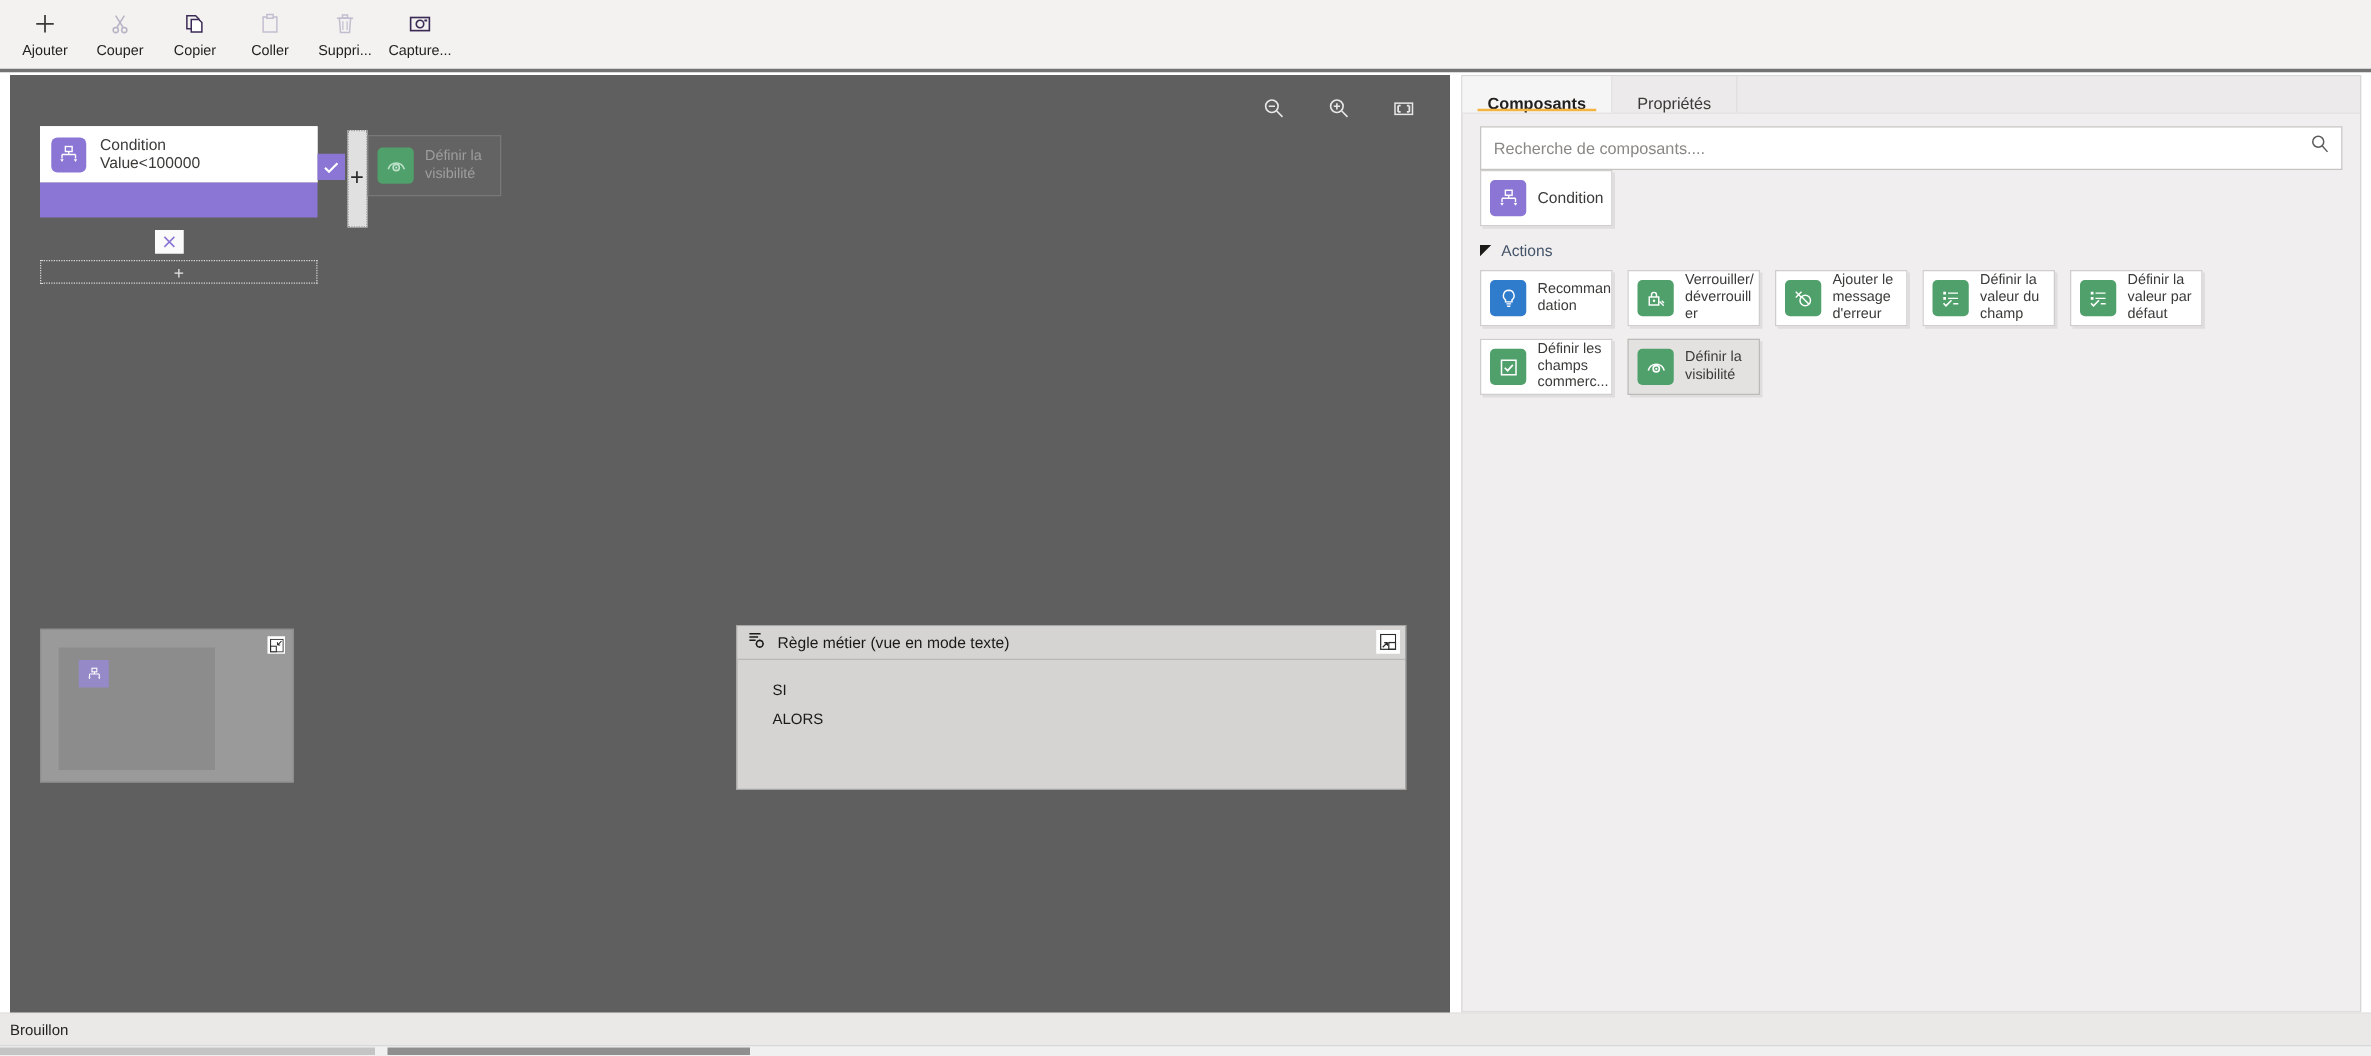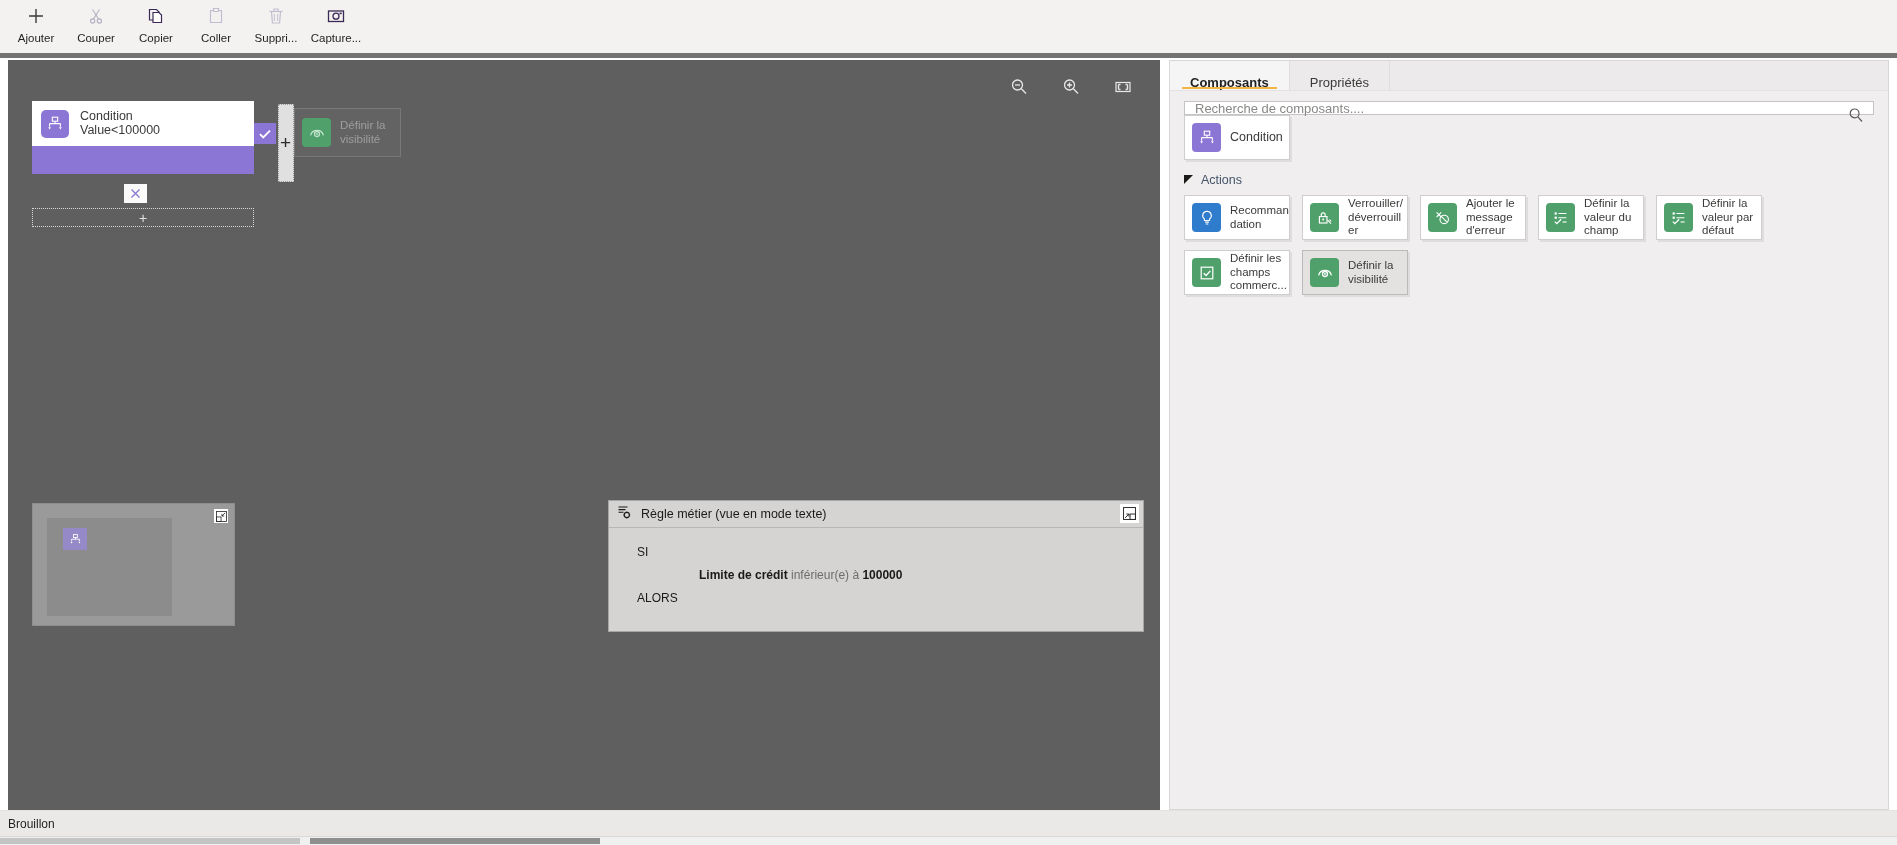--- a/index.html
+++ b/index.html
@@ -20,23 +20,23 @@
     background: #ffffff;
     display: flex;
     flex-direction: column;
   }
 
   
   .toolbar {
     height: 58px;
     min-height: 58px;
     background: #f3f2f1;
-    border-bottom: 5px solid #737373;
-    display: flex;
-    align-items: flex-end;
+    border-bottom: 3px solid #737373;
+    display: flex;
+    align-items: center;
     padding-left: 6px;
     box-sizing: border-box;
   }
   .tb-item {
     width: 60px;
     height: 56px;
     display: flex;
     flex-direction: column;
     align-items: center;
     justify-content: flex-start;
@@ -268,21 +268,21 @@
     background: #ffffff;
     display: flex;
     align-items: center;
     justify-content: center;
     cursor: pointer;
   }
 
   
   .rule-panel {
     position: absolute;
-    left: 600px;
+    left: 581px;
     top: 440px;
     width: 536px;
     height: 132px;
     border: 1px solid #a6a6a6;
     background: #d6d4d2;
     box-sizing: border-box;
   }
   .rule-head {
     height: 27px;
     background: #d6d4d2;
@@ -364,21 +364,21 @@
     height: 2px;
     background: #f2b443;
   }
   .rp-inner {
     padding: 10px 14px 0 14px;
     flex: 1;
     overflow: hidden;
   }
   .search-box {
     position: relative;
-    height: 14px;
+    height: 35px;
     background: #ffffff;
     border: 1px solid #c6c4c2;
     display: flex;
     align-items: center;
     box-sizing: border-box;
   }
   .search-box input {
     flex: 1;
     border: none;
     outline: none;
@@ -683,25 +683,20 @@
           <span class="rule-expand">
             <svg width="13" height="13" viewBox="0 0 12 12">
               <rect x="0.5" y="0.5" width="11" height="11" stroke="#2b2b2b" stroke-width="0.9" fill="none"></rect>
               <rect x="6.5" y="6.5" width="5" height="5" stroke="#2b2b2b" stroke-width="0.9" fill="none"></rect>
               <path d="M2 10 L5.5 6.5 M5.5 6.5 h-2.4 M5.5 6.5 v2.4" stroke="#2b2b2b" stroke-width="0.9" fill="none"></path>
             </svg>
           </span>
         </div>
         <div class="rule-body">
           <div class="rule-line">SI</div>
-          <div class="rule-line rule-indent">
-            <span class="rule-field">Limite de crédit</span>
-            <span class="rule-op">inférieur(e) à</span>
-            <span class="rule-val">100000</span>
-          </div>
           <div class="rule-line">ALORS</div>
         </div>
       </div>
 
     </div>
 
     <div class="rightpanel">
 
       <div class="rp-tabs">
         <div class="rp-tab active">

